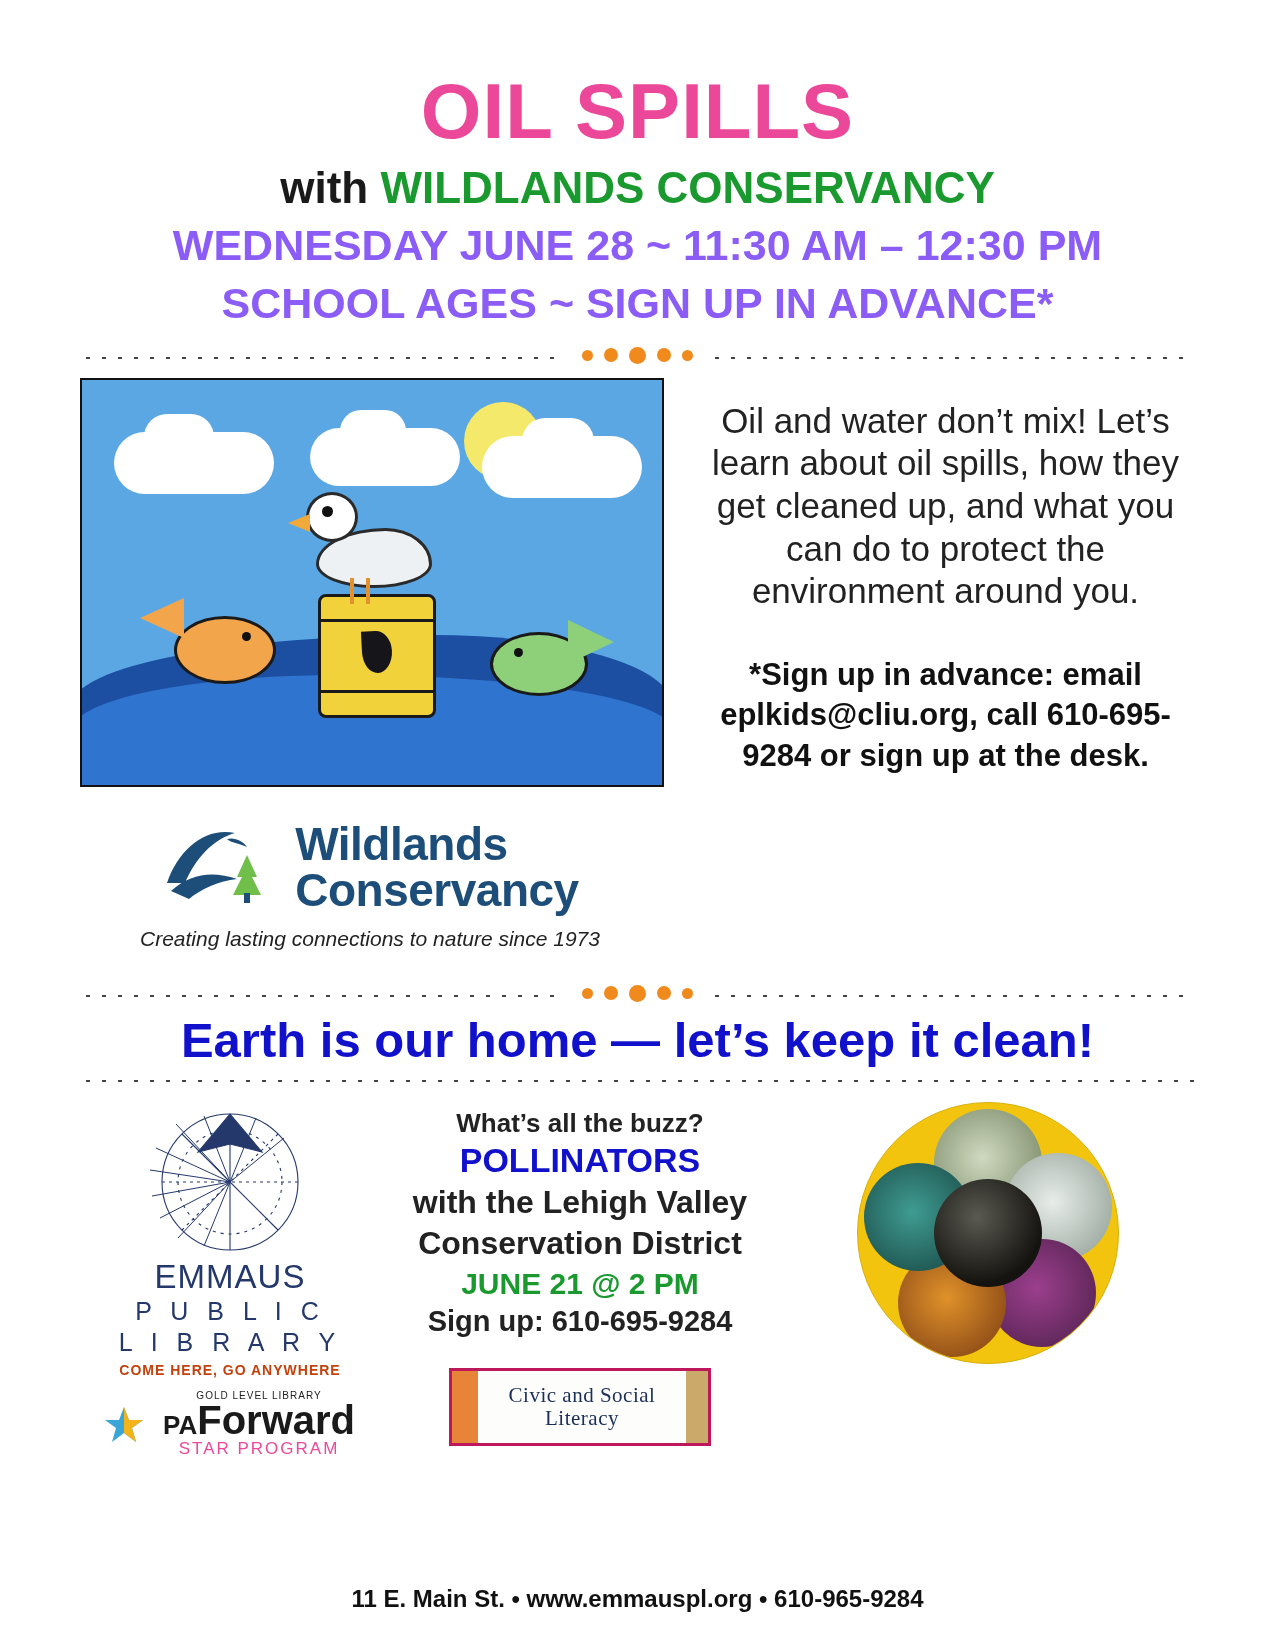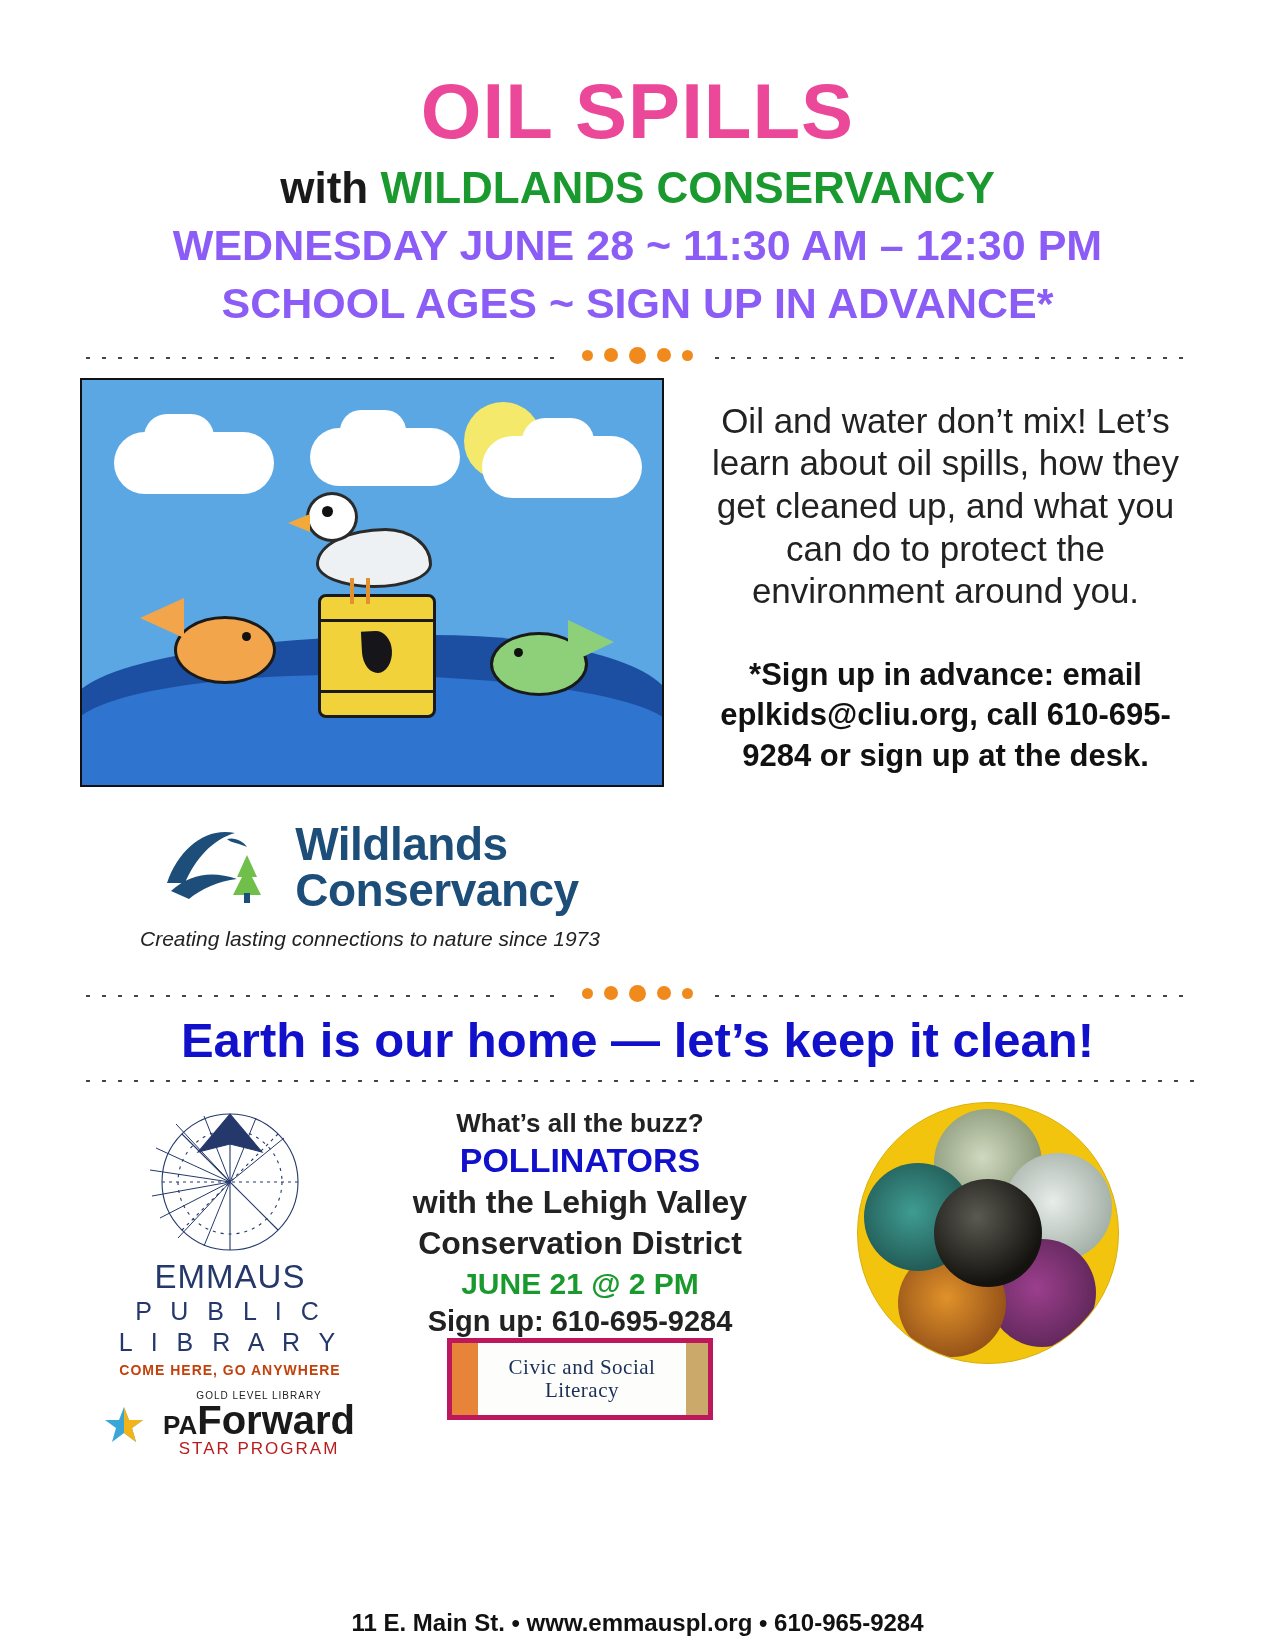--- a/index.html
+++ b/index.html
@@ -200,21 +200,21 @@
   .pf-main {
     font-size: 40px;
     font-weight: bold;
     color: #1a1a1a;
     line-height: 0.95;
   }
   .pf-pa { font-size: 26px; font-weight: bold; }
   .pf-star {
     font-size: 17px;
     letter-spacing: 2px;
-    color: #b91c1c;
+    color: #ec4899;
   }
 
   .mid-col {
     width: 400px;
     text-align: center;
     padding-top: 10px;
   }
   .mid-q {
     font-size: 26px;
     font-weight: bold;
@@ -239,25 +239,25 @@
     color: #1a9a2e;
     margin-top: 4px;
   }
   .mid-signup {
     font-size: 29px;
     font-weight: bold;
     color: #222;
     margin-top: 4px;
   }
   .civic {
-    margin: 0 auto 0 auto;
+    margin: 30px auto 0 auto;
     width: 256px;
     height: 72px;
     display: flex;
-    border: 5px solid #be185d;
+    border: 3px solid #be185d;
   }
   .civic-bar-left { width: 26px; background: #e8833a; }
   .civic-bar-right { width: 22px; background: #caa96a; }
   .civic-mid {
     flex: 1;
     background: #fdfdfb;
     display: flex;
     flex-direction: column;
     align-items: center;
     justify-content: center;
@@ -297,21 +297,21 @@
   }
 
   
   .footer {
     text-align: center;
     font-size: 24px;
     font-weight: bold;
     color: #111;
     position: absolute;
     left: 0; right: 0;
-    bottom: 13px;
+    bottom: 37px;
   }
 
   
   .cloud { position: absolute; background: #fff; border-radius: 40px; }
   .sun {
     position: absolute; border-radius: 50%;
     background: #f5e96b;
   }
   .wave1 {
     position: absolute; left: -10px; right: -10px; bottom: 0; height: 150px;

